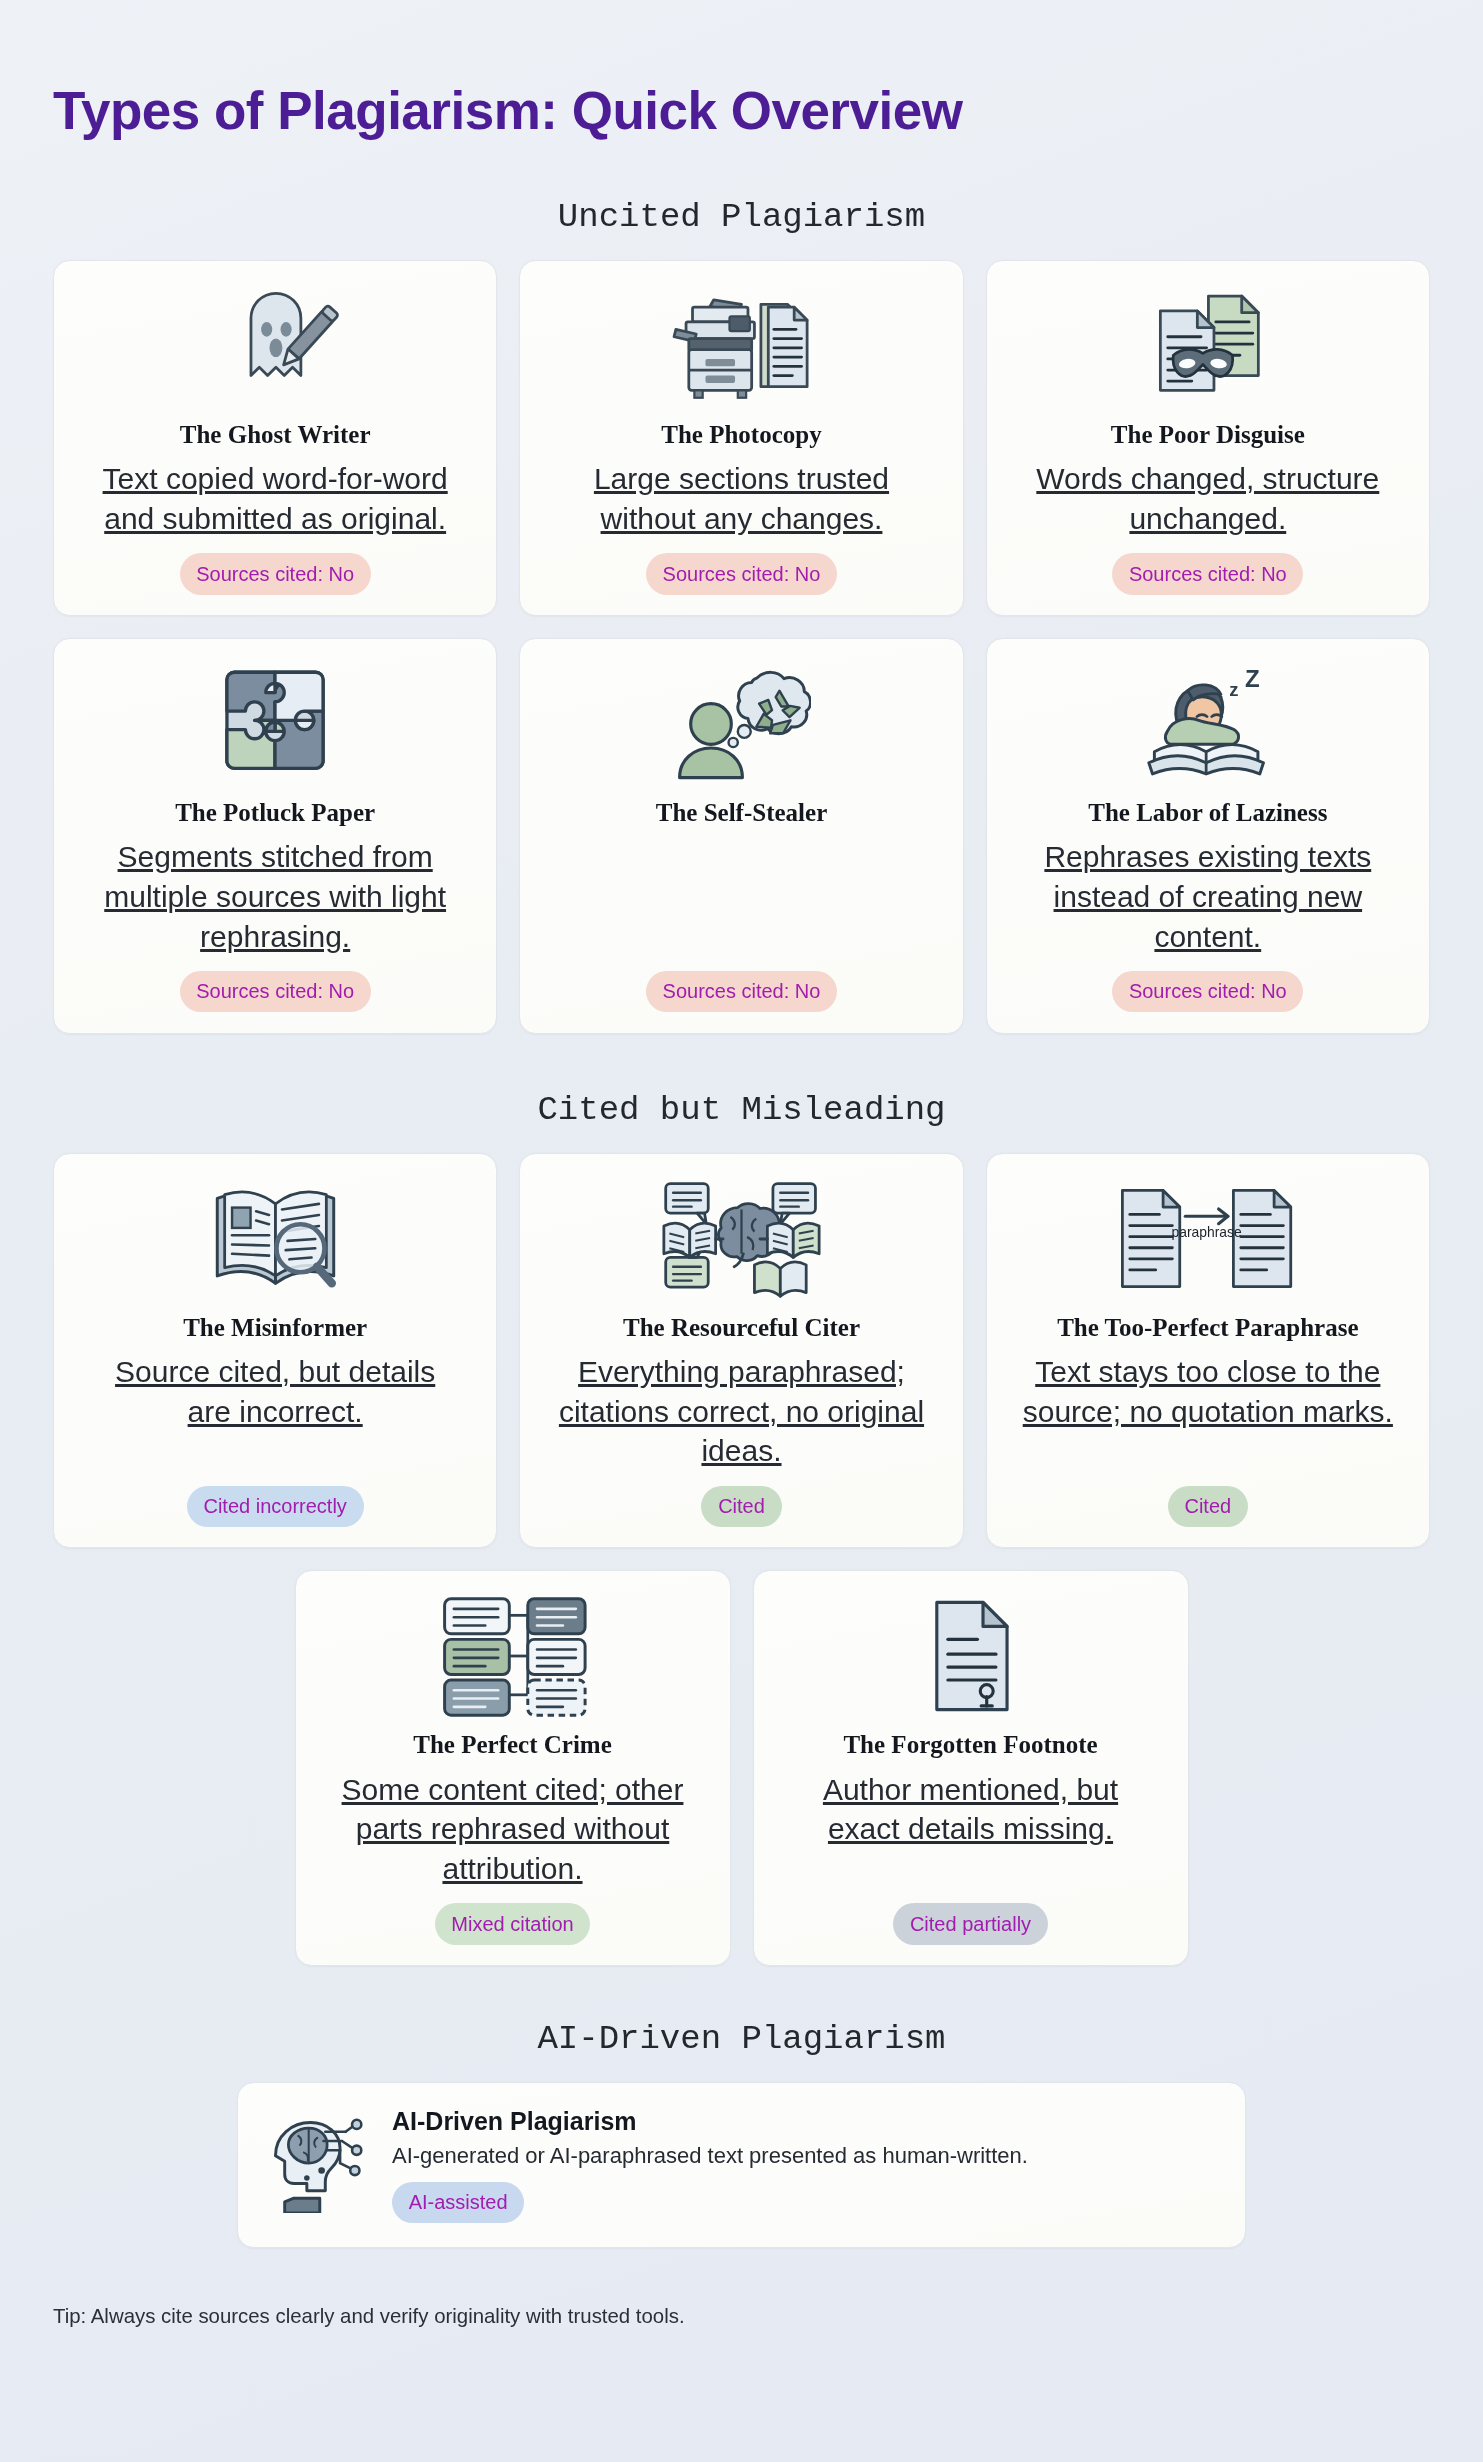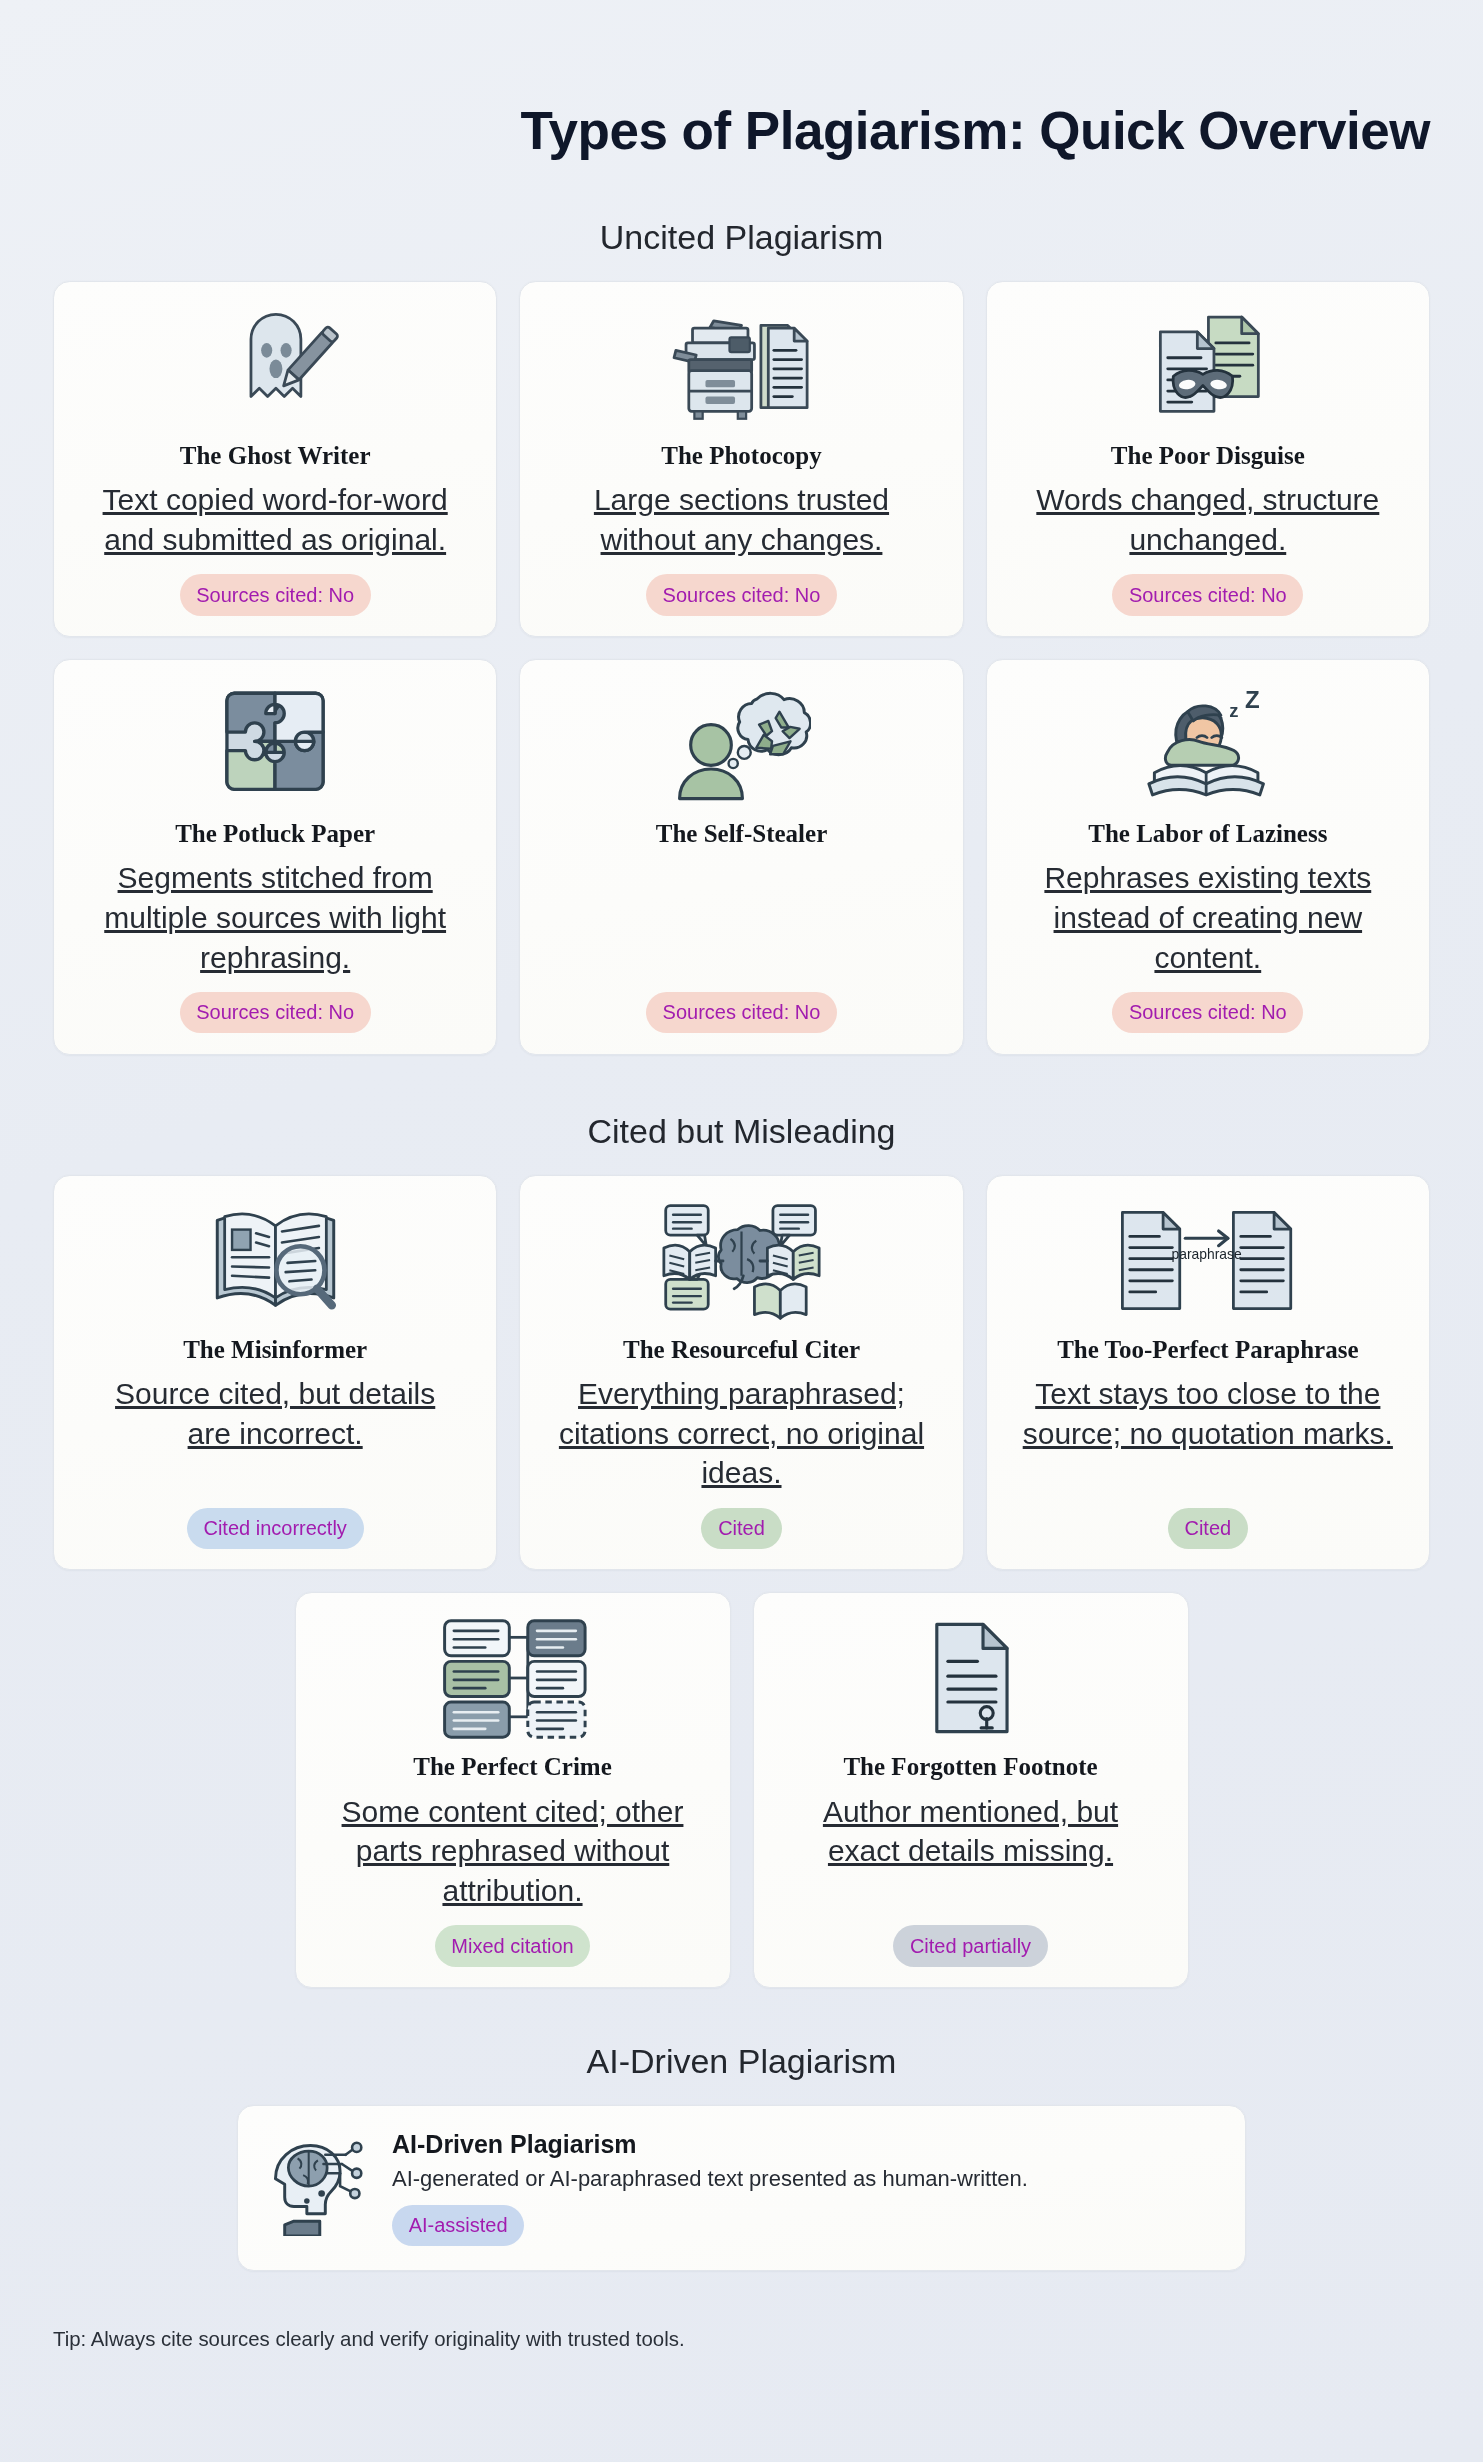--- a/index.html
+++ b/index.html
@@ -14,34 +14,35 @@
   .page {
     width: 1483px;
     height: 2462px;
     padding: 0 53px;
     position: relative;
     overflow: hidden;
   }
 
   
   .main-title {
-    text-align: right;
+    text-align: left;
     font-size: 53px;
     font-weight: bold;
     letter-spacing: -0.5px;
-    padding-top: 100px;
-    color: #0f172a;
+    padding-top: 80px;
+    color: #4c1d95;
   }
   .section-title {
     text-align: center;
     font-size: 34px;
     font-weight: normal;
     color: #23272e;
     margin-top: 57px;
     margin-bottom: 24px;
+    font-family: Liberation Mono, monospace;
   }
   .section-title.ai { font-size: 34px; margin-top: 54px; margin-bottom: 24px; }
 
   
   .row {
     display: flex;
     gap: 22px;
     margin-bottom: 22px;
   }
   .row.center { justify-content: center; }

